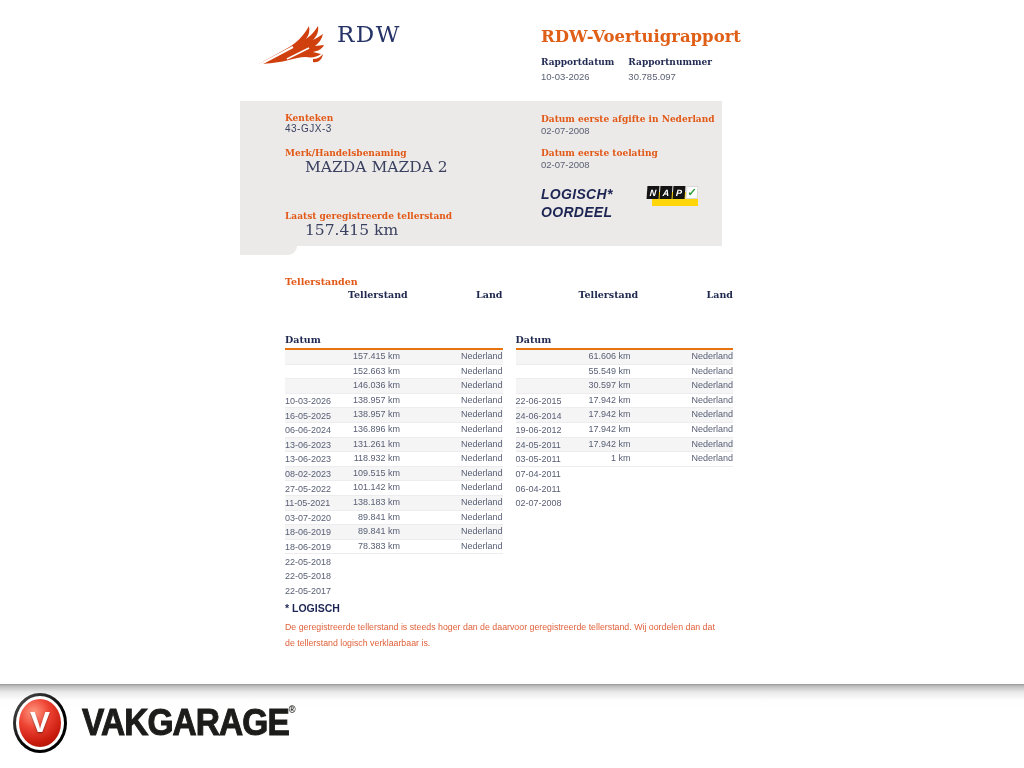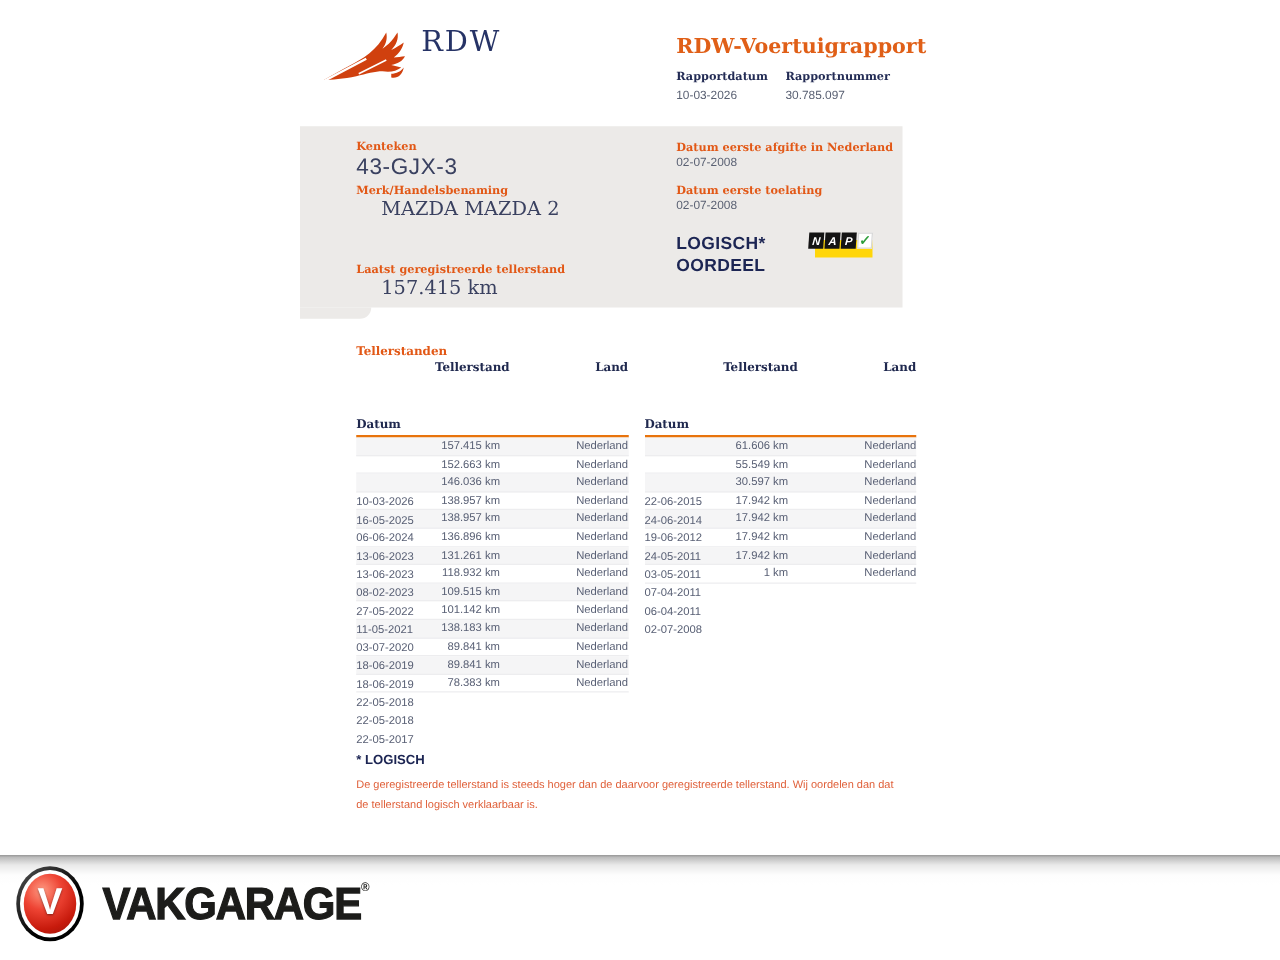--- a/index.html
+++ b/index.html
@@ -16,23 +16,23 @@
   .meta-label{font-family:"DejaVu Serif",serif;font-weight:bold;font-size:9px;color:#232C55;}
   .meta-value{font-size:9.5px;color:#5A6173;margin-top:4px;}
   .meta-item.first{min-width:53px;}
 
   
   .summary{left:240px;top:101px;width:482px;height:145px;background:#ECEAE8;}
   .summary::after{content:"";position:absolute;left:0;top:100%;width:57px;height:9px;
                   background:#ECEAE8;border-radius:0 0 10px 0;}
   .f-label{font-family:"DejaVu Serif",serif;font-weight:bold;font-size:9px;color:#E25816;}
   .f-value-lg{font-family:"DejaVu Serif",serif;font-size:15.5px;color:#3A4160;margin-left:20px;}
-  .f-value-plate{font-size:18px;color:#3A4160;letter-spacing:0.5px;}
+  .f-value-plate{font-size:10px;color:#3A4160;letter-spacing:0.5px;}
   .f-value-sm{font-size:9.5px;color:#5A6173;}
-  .oordeel{font-weight:bold;font-size:14px;line-height:18px;color:#1C2553;letter-spacing:0.3px;}
+  .oordeel{font-weight:bold;font-size:14px;line-height:18px;color:#1C2553;letter-spacing:0.3px;font-style:italic;}
 
   
   .nap{left:407px;top:83px;width:52px;height:28px;}
   .nap-yellow{position:absolute;left:5px;top:8px;width:46px;height:14px;background:#FFD60A;}
   .nap-tiles{position:absolute;left:0;top:2px;display:flex;gap:1px;}
   .nap-tile{width:12px;height:13px;background:#141414;color:#fff;font-size:9px;font-weight:bold;
             font-style:italic;display:flex;align-items:center;justify-content:center;
             transform:skewX(-4deg);}
   .nap-tile.check{background:#fff;color:#2E9E3A;font-style:normal;font-size:11px;
                   border:1px solid #d8d8d8;box-sizing:border-box;}

